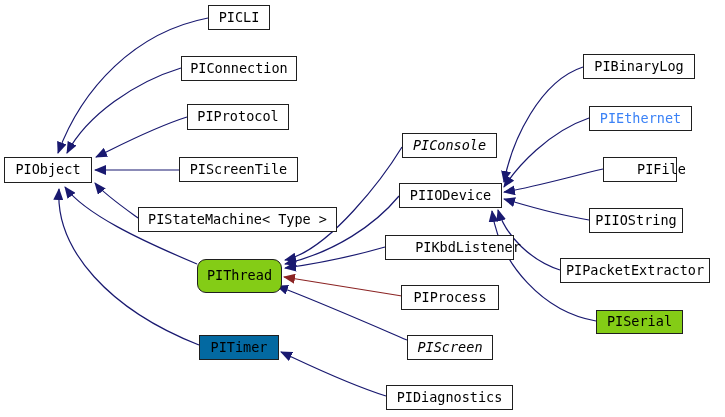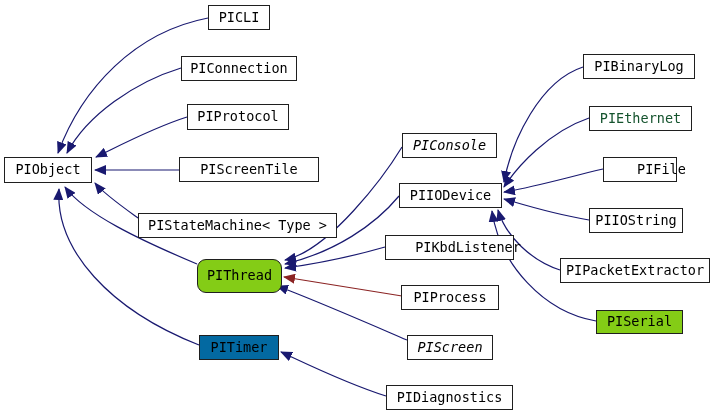--- a/index.html
+++ b/index.html
@@ -69,30 +69,30 @@
       <path d="M603,169 C565,178 530,188 504,192" class="edge" stroke="#191970" marker-end="url(#arrow-public)"></path>
       <path d="M589,220 C553,214 528,206 504,199" class="edge" stroke="#191970" marker-end="url(#arrow-public)"></path>
       <path d="M560,270 C532,261 506,237 498,210" class="edge" stroke="#191970" marker-end="url(#arrow-public)"></path>
       <path d="M596,321 C544,312 500,265 492,211" class="edge" stroke="#191970" marker-end="url(#arrow-public)"></path>
     </svg>
   <div id="nodes">
       <div class="node" style="left: 4px; top: 157px; width: 88px; height: 26px; border-color: rgb(31, 31, 31); background: rgb(255, 255, 255); color: rgb(0, 0, 0);">PIObject</div>
       <div class="node" style="left: 208px; top: 5px; width: 62px; height: 25px; border-color: rgb(31, 31, 31); background: rgb(255, 255, 255); color: rgb(0, 0, 0); text-align: right;">PICLI</div>
       <div class="node" style="left: 181px; top: 56px; width: 116px; height: 25px; border-color: rgb(31, 31, 31); background: rgb(255, 255, 255); color: rgb(0, 0, 0);">PIConnection</div>
       <div class="node" style="left: 187px; top: 104px; width: 102px; height: 26px; border-color: rgb(31, 31, 31); background: rgb(255, 255, 255); color: rgb(0, 0, 0);">PIProtocol</div>
-      <div class="node" style="left: 179px; top: 157px; width: 140px; height: 25px; border-color: rgb(31, 31, 31); background: rgb(255, 255, 255); color: rgb(0, 0, 0);">PIScreenTile</div>
-      <div class="node" style="left: 138px; top: 213px; width: 199px; height: 25px; border-color: rgb(31, 31, 31); background: rgb(255, 255, 255); color: rgb(0, 0, 0);">PIStateMachine&lt; Type &gt;</div>
+      <div class="node" style="left: 179px; top: 157px; width: 119px; height: 25px; border-color: rgb(31, 31, 31); background: rgb(255, 255, 255); color: rgb(0, 0, 0);">PIScreenTile</div>
+      <div class="node" style="left: 138px; top: 207px; width: 199px; height: 25px; border-color: rgb(31, 31, 31); background: rgb(255, 255, 255); color: rgb(0, 0, 0);">PIStateMachine&lt; Type &gt;</div>
       <div class="node" style="left: 197px; top: 259px; width: 85px; height: 34px; border-color: rgb(31, 31, 31); background: #84cc16; color: rgb(0, 0, 0); border-radius: 9px;">PIThread</div>
       <div class="node" style="left: 199px; top: 335px; width: 80px; height: 25px; border-color: rgb(31, 31, 31); background: #0369a1; color: rgb(0, 0, 0);">PITimer</div>
       <div class="node" style="left: 402px; top: 133px; width: 95px; height: 25px; border-color: rgb(31, 31, 31); background: rgb(255, 255, 255); color: rgb(0, 0, 0); font-style: italic;">PIConsole</div>
       <div class="node" style="left: 399px; top: 183px; width: 103px; height: 25px; border-color: rgb(31, 31, 31); background: rgb(255, 255, 255); color: rgb(0, 0, 0);">PIIODevice</div>
       <div class="node" style="left: 385px; top: 235px; width: 129px; height: 25px; border-color: rgb(31, 31, 31); background: rgb(255, 255, 255); color: rgb(0, 0, 0); padding-left: 37px;">PIKbdListener</div>
       <div class="node" style="left: 401px; top: 285px; width: 98px; height: 25px; border-color: rgb(31, 31, 31); background: rgb(255, 255, 255); color: rgb(0, 0, 0);">PIProcess</div>
       <div class="node" style="left: 407px; top: 335px; width: 86px; height: 25px; border-color: rgb(31, 31, 31); background: rgb(255, 255, 255); color: rgb(0, 0, 0); font-style: italic;">PIScreen</div>
       <div class="node" style="left: 386px; top: 385px; width: 127px; height: 25px; border-color: rgb(31, 31, 31); background: rgb(255, 255, 255); color: rgb(0, 0, 0);">PIDiagnostics</div>
       <div class="node" style="left: 583px; top: 54px; width: 112px; height: 25px; border-color: rgb(31, 31, 31); background: rgb(255, 255, 255); color: rgb(0, 0, 0);">PIBinaryLog</div>
-      <div class="node" style="left: 589px; top: 106px; width: 103px; height: 25px; border-color: rgb(31, 31, 31); background: rgb(255, 255, 255); color: #14532d;">PIEthernet</div>
+      <div class="node" style="left: 589px; top: 106px; width: 103px; height: 25px; border-color: rgb(31, 31, 31); background: rgb(255, 255, 255); color: #3b82f6;">PIEthernet</div>
       <div class="node" style="left: 603px; top: 157px; width: 74px; height: 25px; border-color: rgb(31, 31, 31); background: rgb(255, 255, 255); color: rgb(0, 0, 0); padding-left: 43px;">PIFile</div>
       <div class="node" style="left: 589px; top: 208px; width: 94px; height: 25px; border-color: rgb(31, 31, 31); background: rgb(255, 255, 255); color: rgb(0, 0, 0);">PIIOString</div>
       <div class="node" style="left: 560px; top: 258px; width: 150px; height: 25px; border-color: rgb(31, 31, 31); background: rgb(255, 255, 255); color: rgb(0, 0, 0);">PIPacketExtractor</div>
       <div class="node" style="left: 596px; top: 310px; width: 87px; height: 24px; border-color: rgb(31, 31, 31); background: #84cc16; color: rgb(0, 0, 0);">PISerial</div>
     </div>
 </div>
 
 </body></html>

